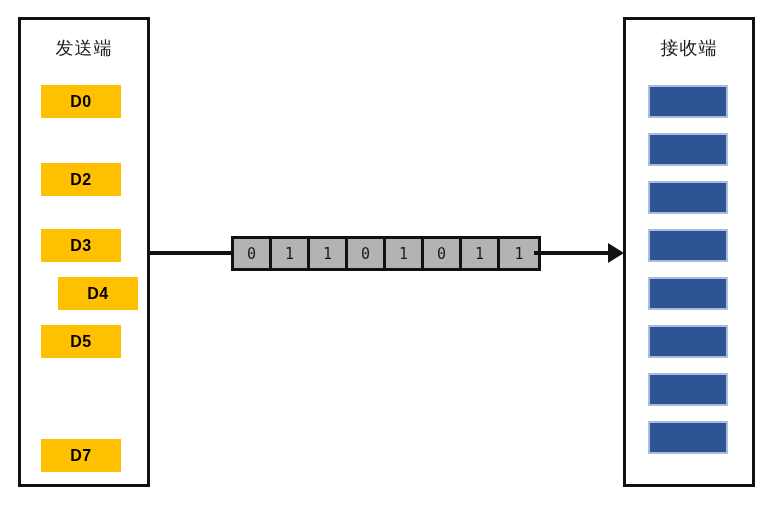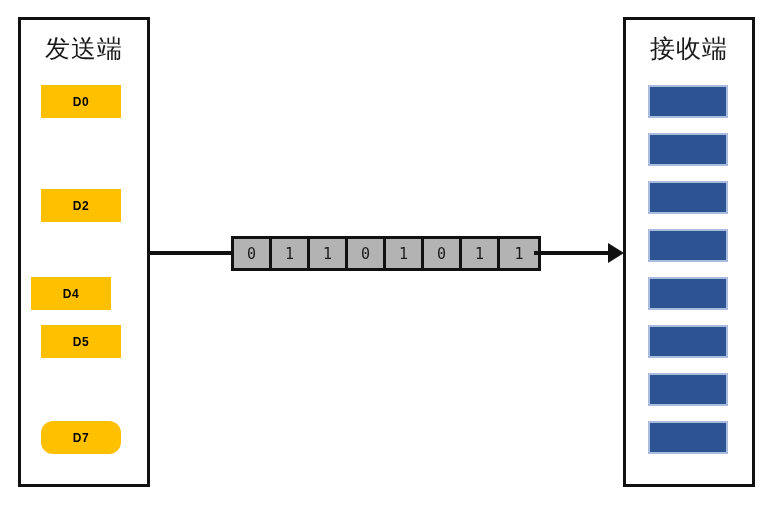--- a/index.html
+++ b/index.html
@@ -27,40 +27,40 @@
   }
   #sender-panel  { left: 18px;  top: 17px; width: 132px; height: 470px; }
   #receiver-panel{ left: 623px; top: 17px; width: 132px; height: 470px; }
 
   .panel-title {
     position: absolute;
     left: 0;
     top: 12px;
     width: 100%;
     text-align: center;
-    font-size: 25px;
+    font-size: 18px;
     line-height: 32px;
     color: #1a1a1a;
     font-weight: 400;
     letter-spacing: 1px;
     white-space: nowrap;
   }
 
   
   .data-cell {
     position: absolute;
     left: 23px;
     width: 80px;
     height: 33px;
     background: #FFC000;
     box-sizing: border-box;
     display: flex;
     align-items: center;
     justify-content: center;
-    font-size: 12px;
+    font-size: 16px;
     font-weight: bold;
     color: #000000;
     letter-spacing: 0.5px;
   }
 
   
   .recv-slot {
     position: absolute;
     left: 24px;
     width: 80px;
@@ -131,24 +131,25 @@
 </head>
 <body>
 
 <div id="canvas">
 
   <div class="panel" id="sender-panel">
     <div class="panel-title">发送端</div>
   </div>
 
   <div class="data-cell" style="top: 85px; left: 41px;">D0</div>
-  <div class="data-cell" style="top: 189px; left: 41px;">D2</div>
-  <div class="data-cell" style="top: 277px; left: 31px;">D4</div>
+  <div class="data-cell" style="top: 163px; left: 41px;">D2</div>
+  <div class="data-cell" style="top: 229px; left: 41px;">D3</div>
+  <div class="data-cell" style="top: 277px; left: 58px;">D4</div>
   <div class="data-cell" style="top: 325px; left: 41px;">D5</div>
-  <div class="data-cell" style="top: 421px; left: 41px; border-radius: 12px;">D7</div>
+  <div class="data-cell" style="top: 439px; left: 41px;">D7</div>
 
   <div class="conn-line" id="line-left"></div>
 
 
   <div id="bit-strip">
     <div class="bit-cell">0</div>
     <div class="bit-cell">1</div>
     <div class="bit-cell">1</div>
     <div class="bit-cell">0</div>
     <div class="bit-cell">1</div>

